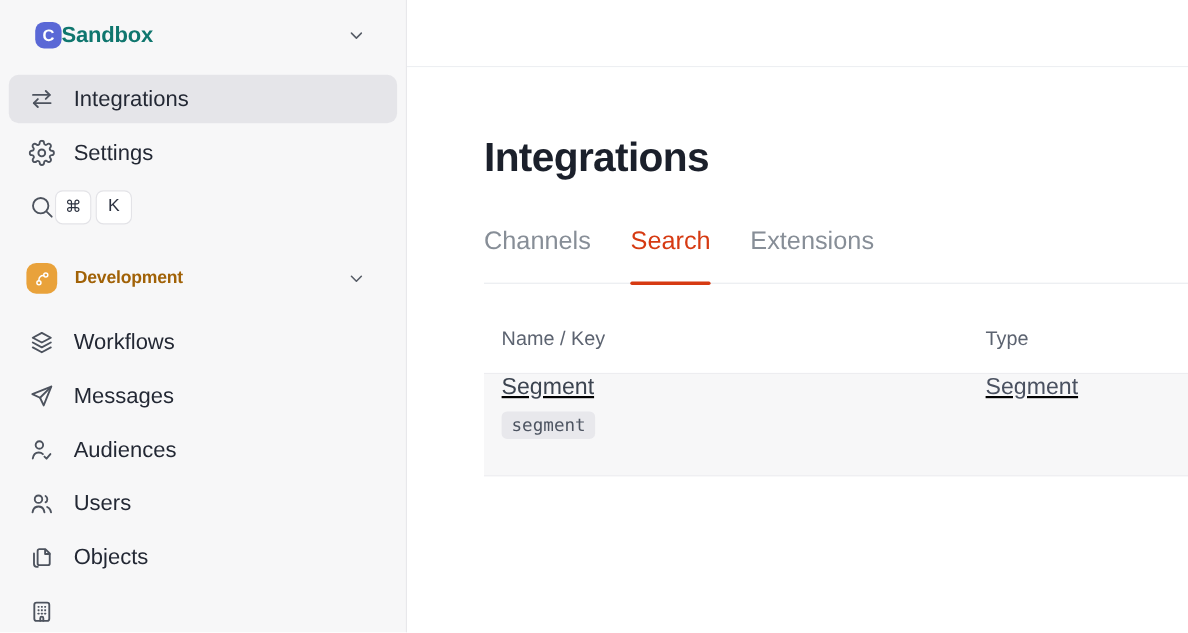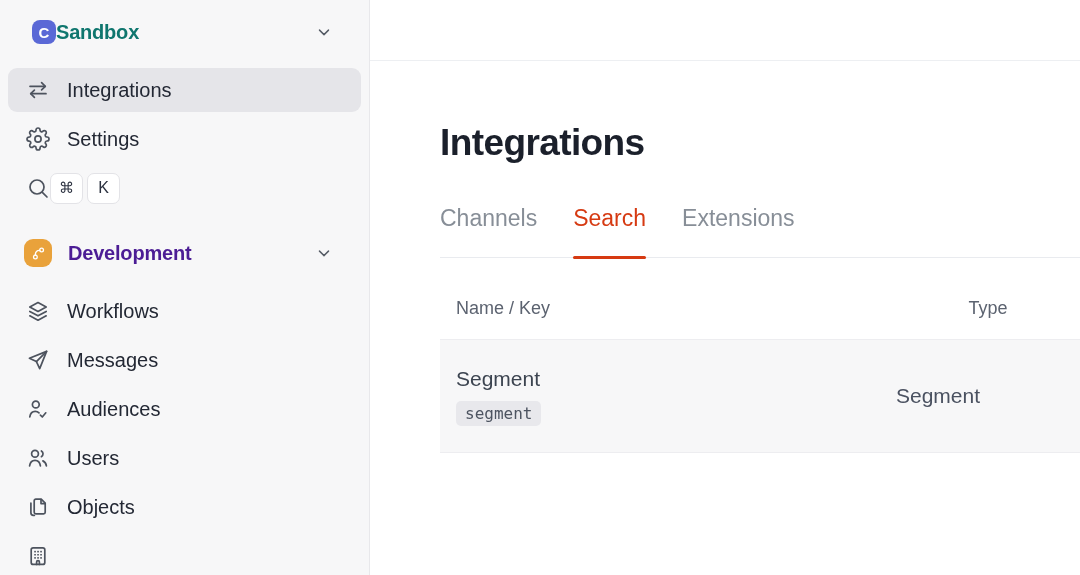--- a/index.html
+++ b/index.html
@@ -44,44 +44,44 @@
     display:flex;align-items:center;justify-content:center;font-size:16px;color:#2c3240;
   }
   .key.cmd{font-size:15px;}
   .section-row{display:flex;align-items:center;height:50px;padding:0 28px 0 16px;margin-top:18px;margin-bottom:11px;}
   .section-icon{
     width:28px;height:28px;border-radius:9px;background:var(--development-icon-bg);
     display:flex;align-items:center;justify-content:center;flex:none;
   }
   .section-icon svg{display:block;width:17px;height:17px;stroke:#fff;fill:none;
     stroke-width:1.9;stroke-linecap:round;stroke-linejoin:round;}
-  .section-label{margin-left:16px;font-size:20px;font-weight:700;color:#4c1d95;flex:1;letter-spacing:-.2px;}
+  .section-label{margin-left:16px;font-size:16px;font-weight:700;color:#a16207;flex:1;letter-spacing:-.2px;}
   .chev{width:18px;height:18px;flex:none;}
   .chev svg{display:block;width:18px;height:18px;stroke:#565c66;fill:none;
     stroke-width:1.9;stroke-linecap:round;stroke-linejoin:round;}
   
   .main{position:absolute;left:370px;top:0;right:0;bottom:0;background:#fff;}
   .topbar{height:61px;border-bottom:1px solid #edeff2;}
   .content{padding:0 0 0 70px;}
   .page-title{font-size:37px;line-height:44px;font-weight:700;color:#1b202b;margin:60px 0 0;letter-spacing:-.6px;}
   .tabs{display:flex;gap:36px;margin-top:40px;width:640px;border-bottom:1px solid #e9ebef;}
   .tab{font-size:23px;line-height:27px;font-weight:500;color:#878e97;padding-bottom:25px;position:relative;cursor:pointer;white-space:nowrap;}
   .tab.active{color:var(--accent-red);}
   .tab.active::after{
     content:"";position:absolute;left:0;right:0;bottom:-2px;height:3px;
     border-radius:2px;background:var(--accent-red);
   }
   .table{width:640px;}
   .thead{display:flex;height:81px;align-items:flex-end;padding-bottom:20px;}
   .th{font-size:18px;color:#5c6370;margin-top:28px;}
   .th1{width:456px;padding-left:16px;}
-  .th2{flex:1;text-align:center;}
+  .th2{flex:1;}
   .trow{
-    display:flex;height:114px;background:#f7f7f8;align-items:center;
-    border-top:1px solid #ededf0;border-bottom:1px solid #ededf0;cursor:pointer;
+    display:flex;height:94px;background:#f7f7f8;align-items:flex-start;
+    border-top:1px solid #ededf0;border-bottom:1px solid #ededf0;cursor:pointer;text-decoration:underline;
   }
   .td1{width:456px;padding-left:16px;}
   .row-name{font-size:21px;font-weight:500;color:#3c4450;}
   .row-key{
     display:inline-block;margin-top:10px;font-family:"DejaVu Sans Mono",monospace;
     font-size:16px;color:#4d5461;background:#e8e8ec;border-radius:5px;padding:3px 9px;
   }
   .td2{flex:1;font-size:21px;color:#4a5160;}
 </style>
 </head>

